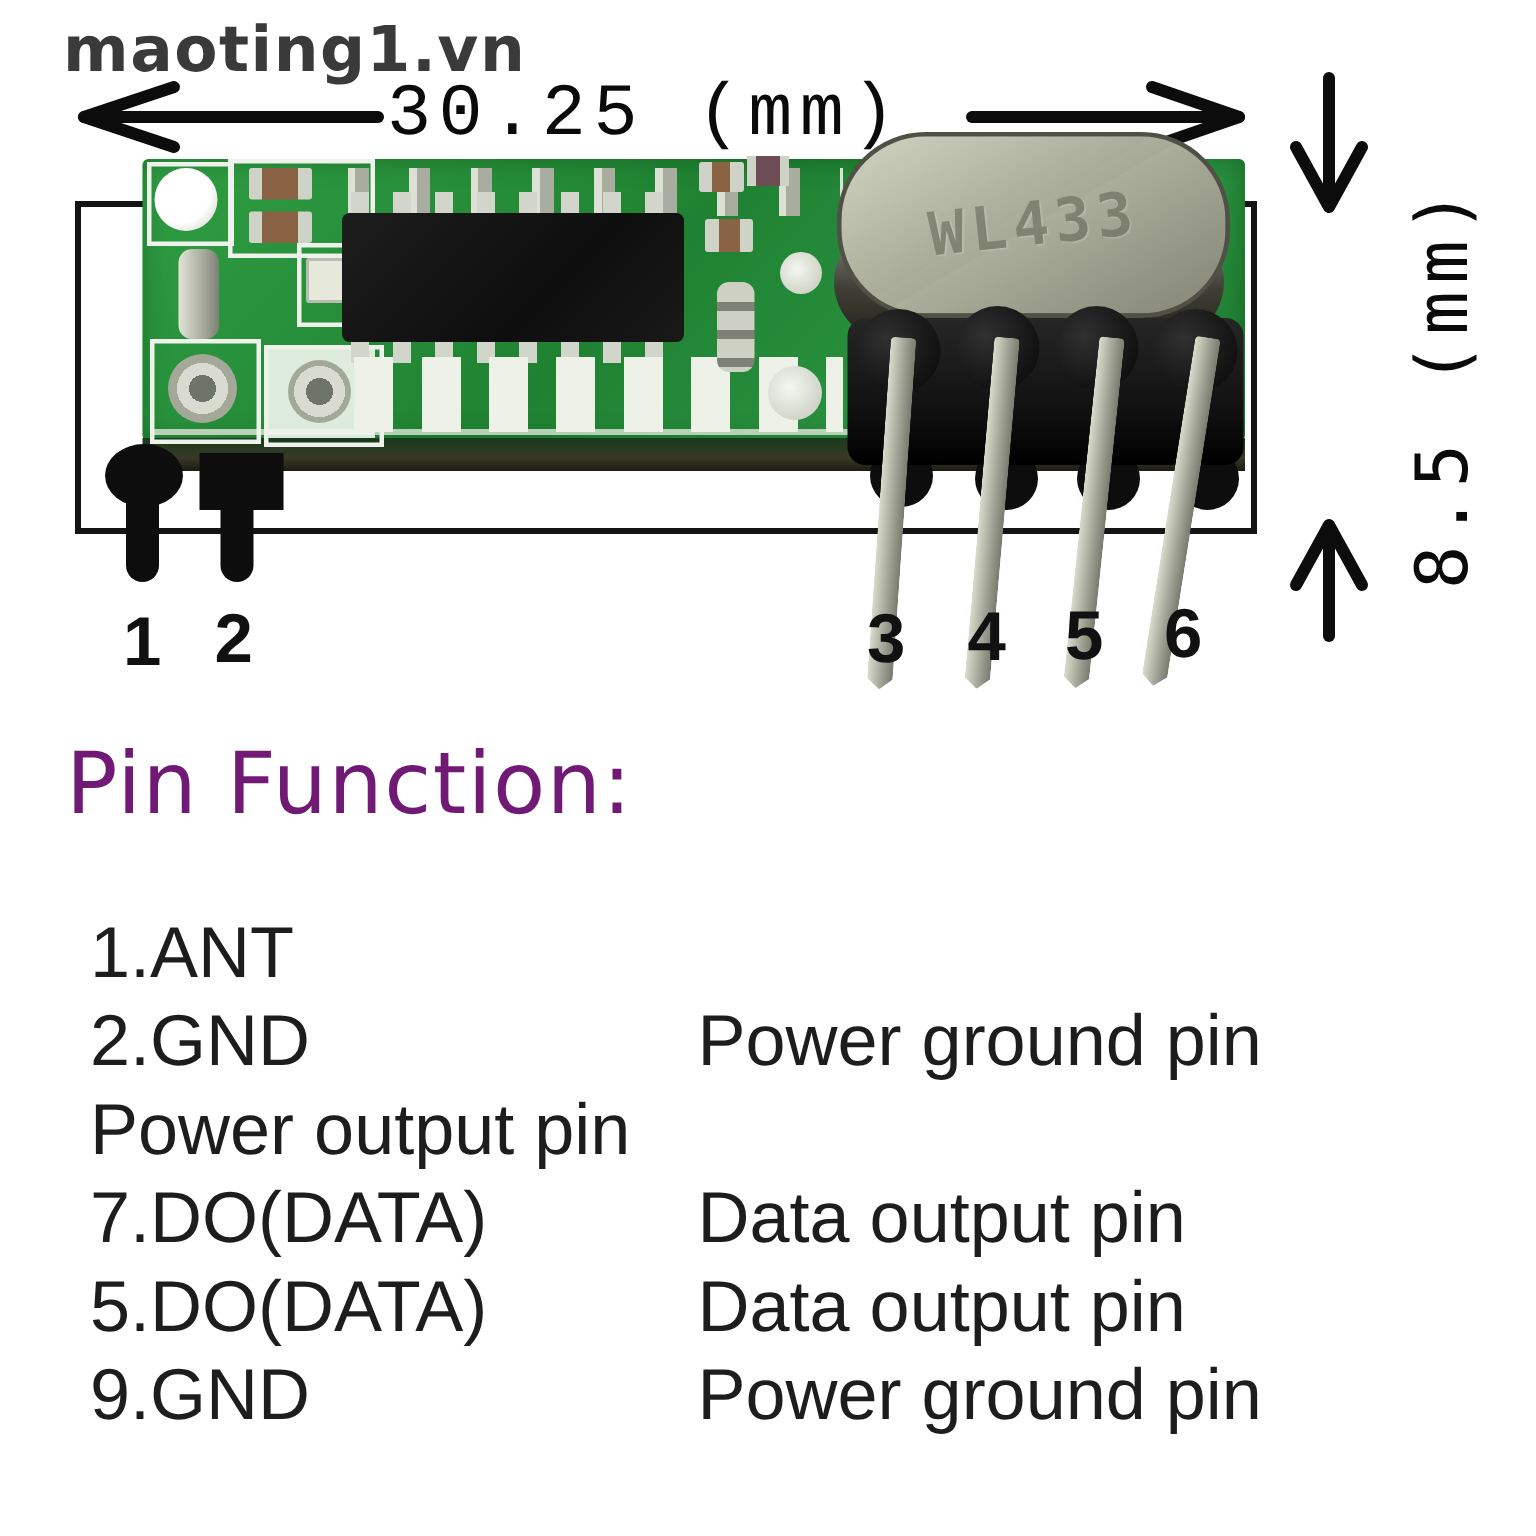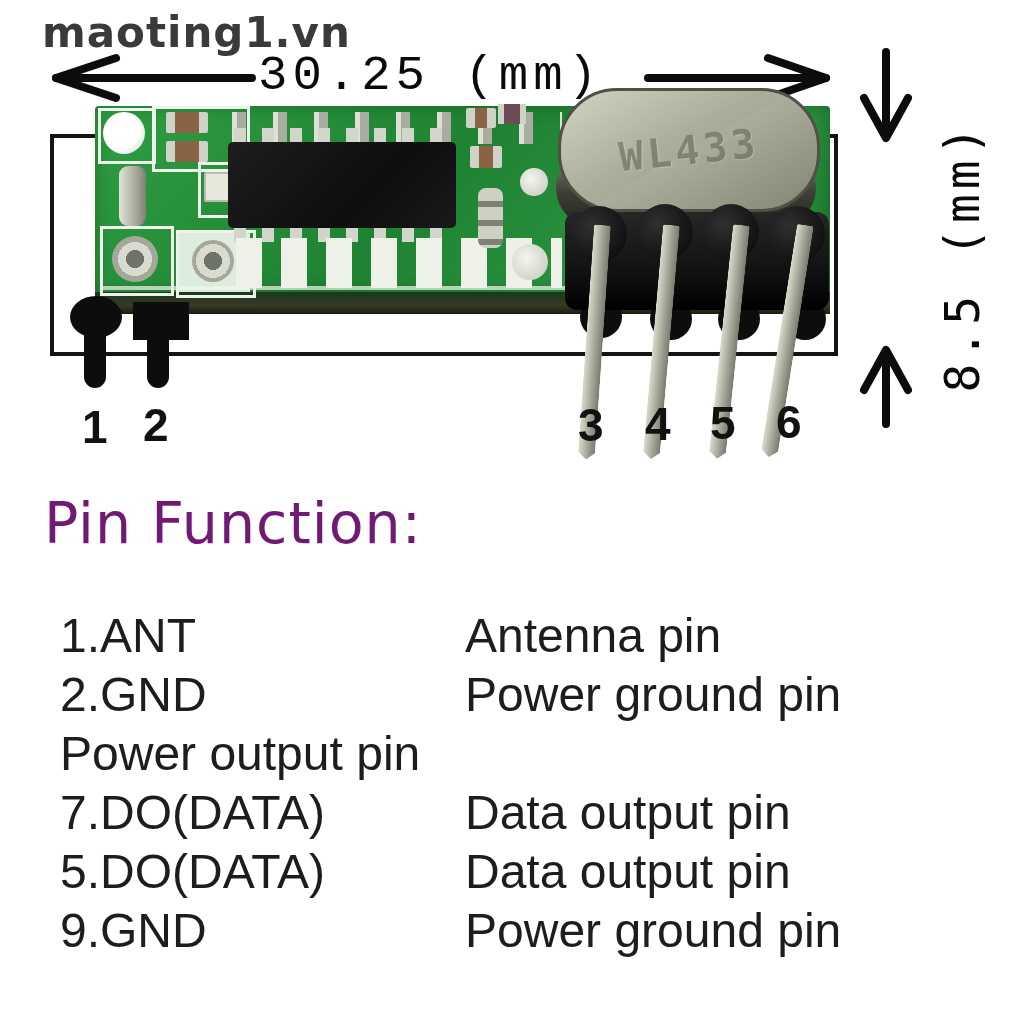--- a/index.html
+++ b/index.html
@@ -173,21 +173,20 @@
 <div class="abs pin-num" style="left:578px;top:398px;">3</div>
 <div class="abs pin-num" style="left:645px;top:397px;">4</div>
 <div class="abs pin-num" style="left:710px;top:396px;">5</div>
 <div class="abs pin-num" style="left:776px;top:395px;">6</div>
 
 <div class="abs pf-heading">Pin Function:</div>
 
 <div class="abs pf-table">
   <div class="pf-row">
     <div class="pf-pin">1.ANT</div>
-    <div class="pf-desc">Antenna pin</div>
   </div>
   <div class="pf-row">
     <div class="pf-pin">2.GND</div>
     <div class="pf-desc">Power ground pin</div>
   </div>
   <div class="pf-row">
     <div class="pf-desc">Power output pin</div>
   </div>
   <div class="pf-row">
     <div class="pf-pin">7.DO(DATA)</div>

